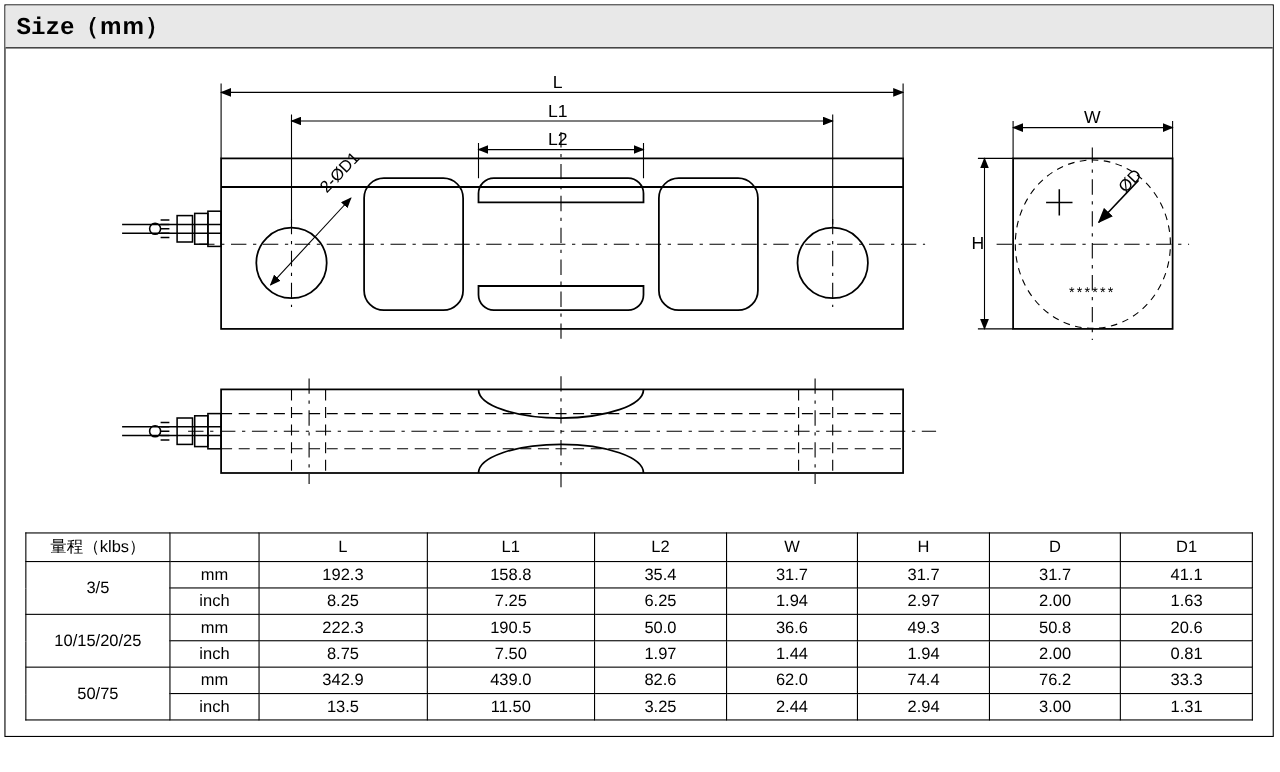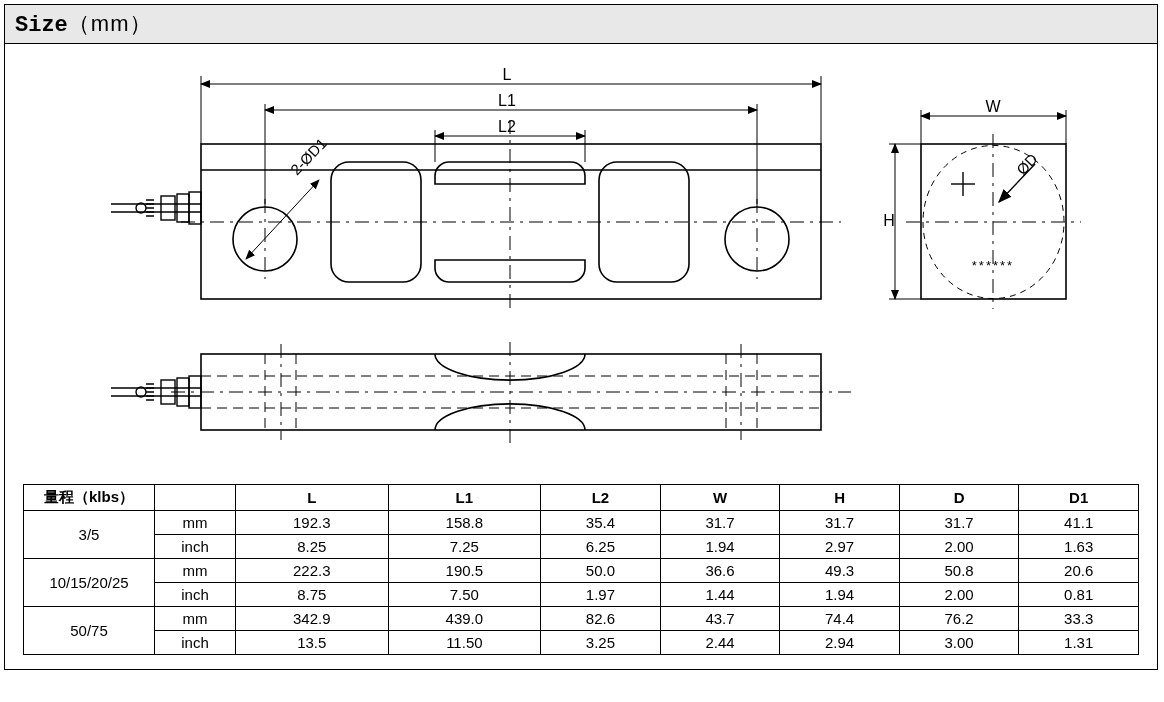--- a/index.html
+++ b/index.html
@@ -14,21 +14,21 @@
     width: 1154px;
     box-sizing: border-box;
   }
   .title-bar {
     background: #e8e8e8;
     border-bottom: 1px solid #000;
     padding: 4px 10px;
     font-size: 22px;
   }
   .title-bar .bold { font-weight: bold; font-family: Liberation Mono, monospace; }
-  .title-bar .rest { font-weight: normal; letter-spacing: 1px; text-align: right; }
+  .title-bar .rest { font-weight: bold; letter-spacing: 1px; text-align: right; }
   .content {
     padding: 10px 18px 14px 18px;
   }
   .drawing-wrap {
     width: 100%;
     display: flex;
     justify-content: center;
     margin-bottom: 10px;
   }
   svg.drawing { display:block; }
@@ -36,21 +36,21 @@
     border-collapse: collapse;
     width: 100%;
     font-size: 15px;
   }
   table.dim td, table.dim th {
     border: 1px solid #000;
     text-align: center;
     padding: 3px 0;
     font-weight: normal;
   }
-  table.dim th { font-weight: bold; margin-top: 48px; }
+  table.dim th { font-weight: normal; margin-top: 48px; }
 </style>
 </head>
 <body>
 
 <div class="outer">
   <div class="title-bar">
     <span class="bold">Size</span><span class="rest">（mm）</span>
   </div>
   <div class="content">
 
@@ -248,21 +248,21 @@
         <td>2.00</td>
         <td>0.81</td>
       </tr>
 
       <tr>
         <td rowspan="2">50/75</td>
         <td>mm</td>
         <td>342.9</td>
         <td>439.0</td>
         <td>82.6</td>
-        <td>43.7</td>
+        <td>62.0</td>
         <td>74.4</td>
         <td>76.2</td>
         <td>33.3</td>
       </tr>
       <tr>
         <td>inch</td>
         <td>13.5</td>
         <td>11.50</td>
         <td>3.25</td>
         <td>2.44</td>

